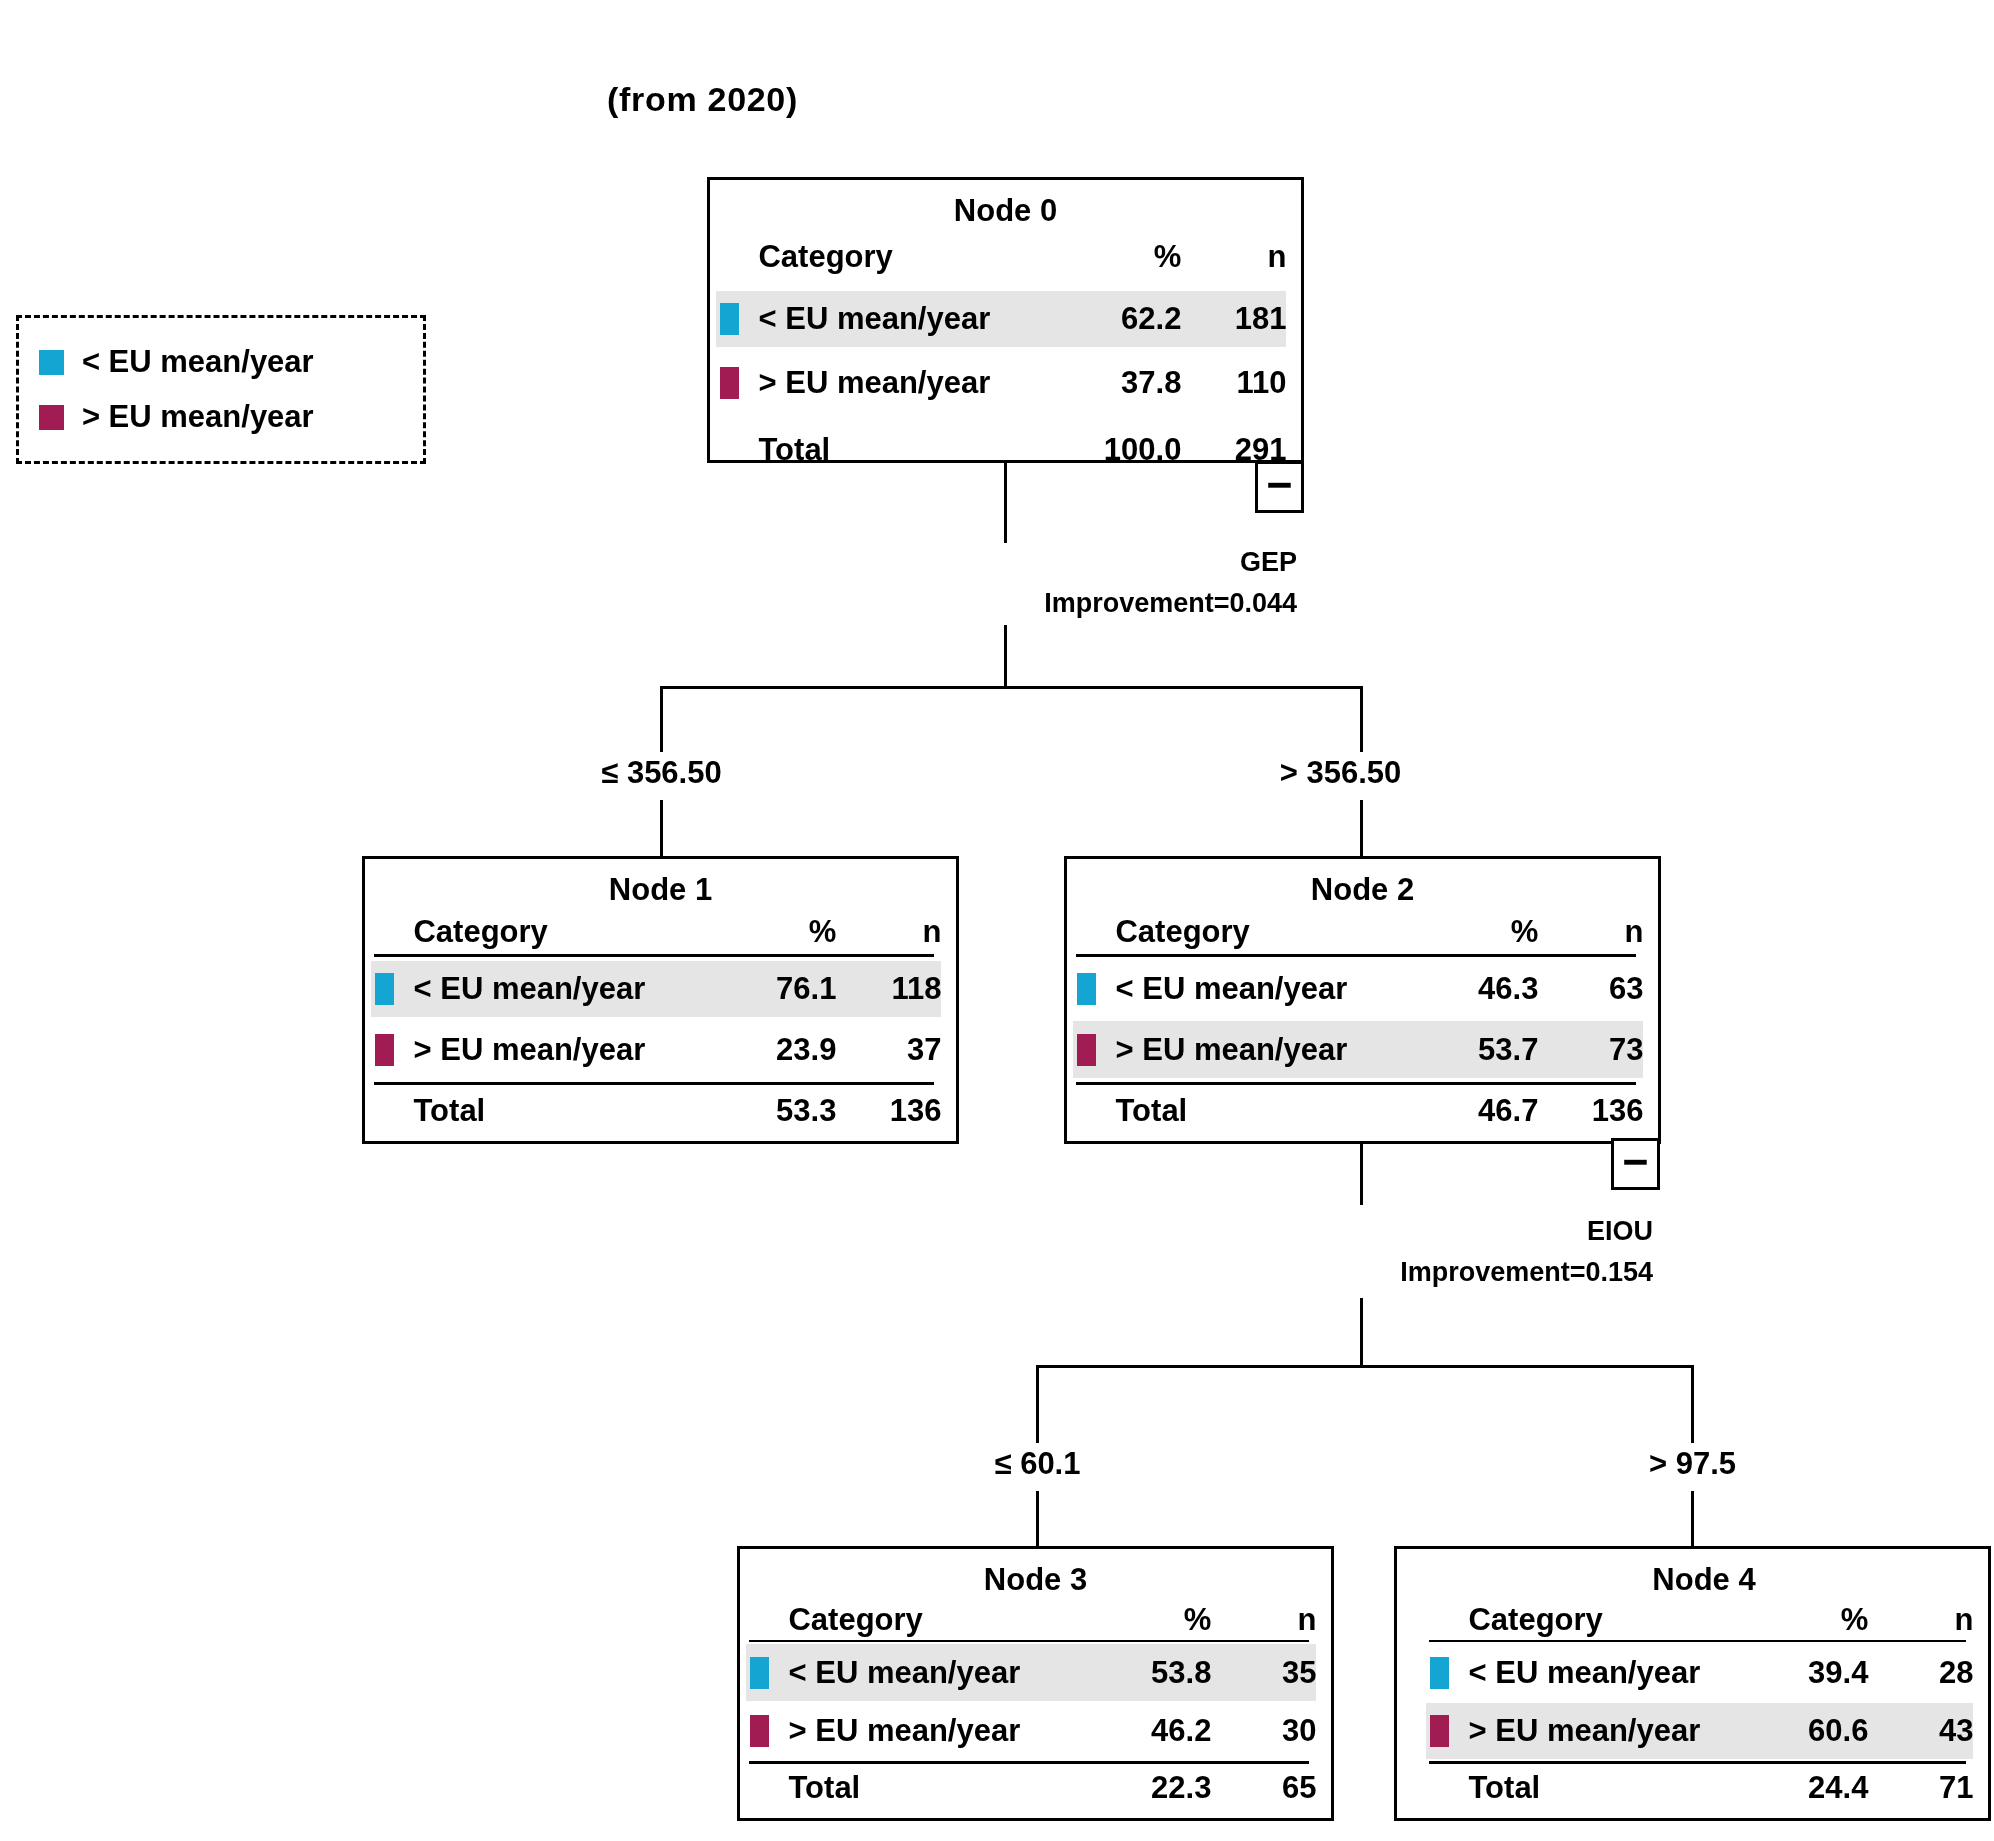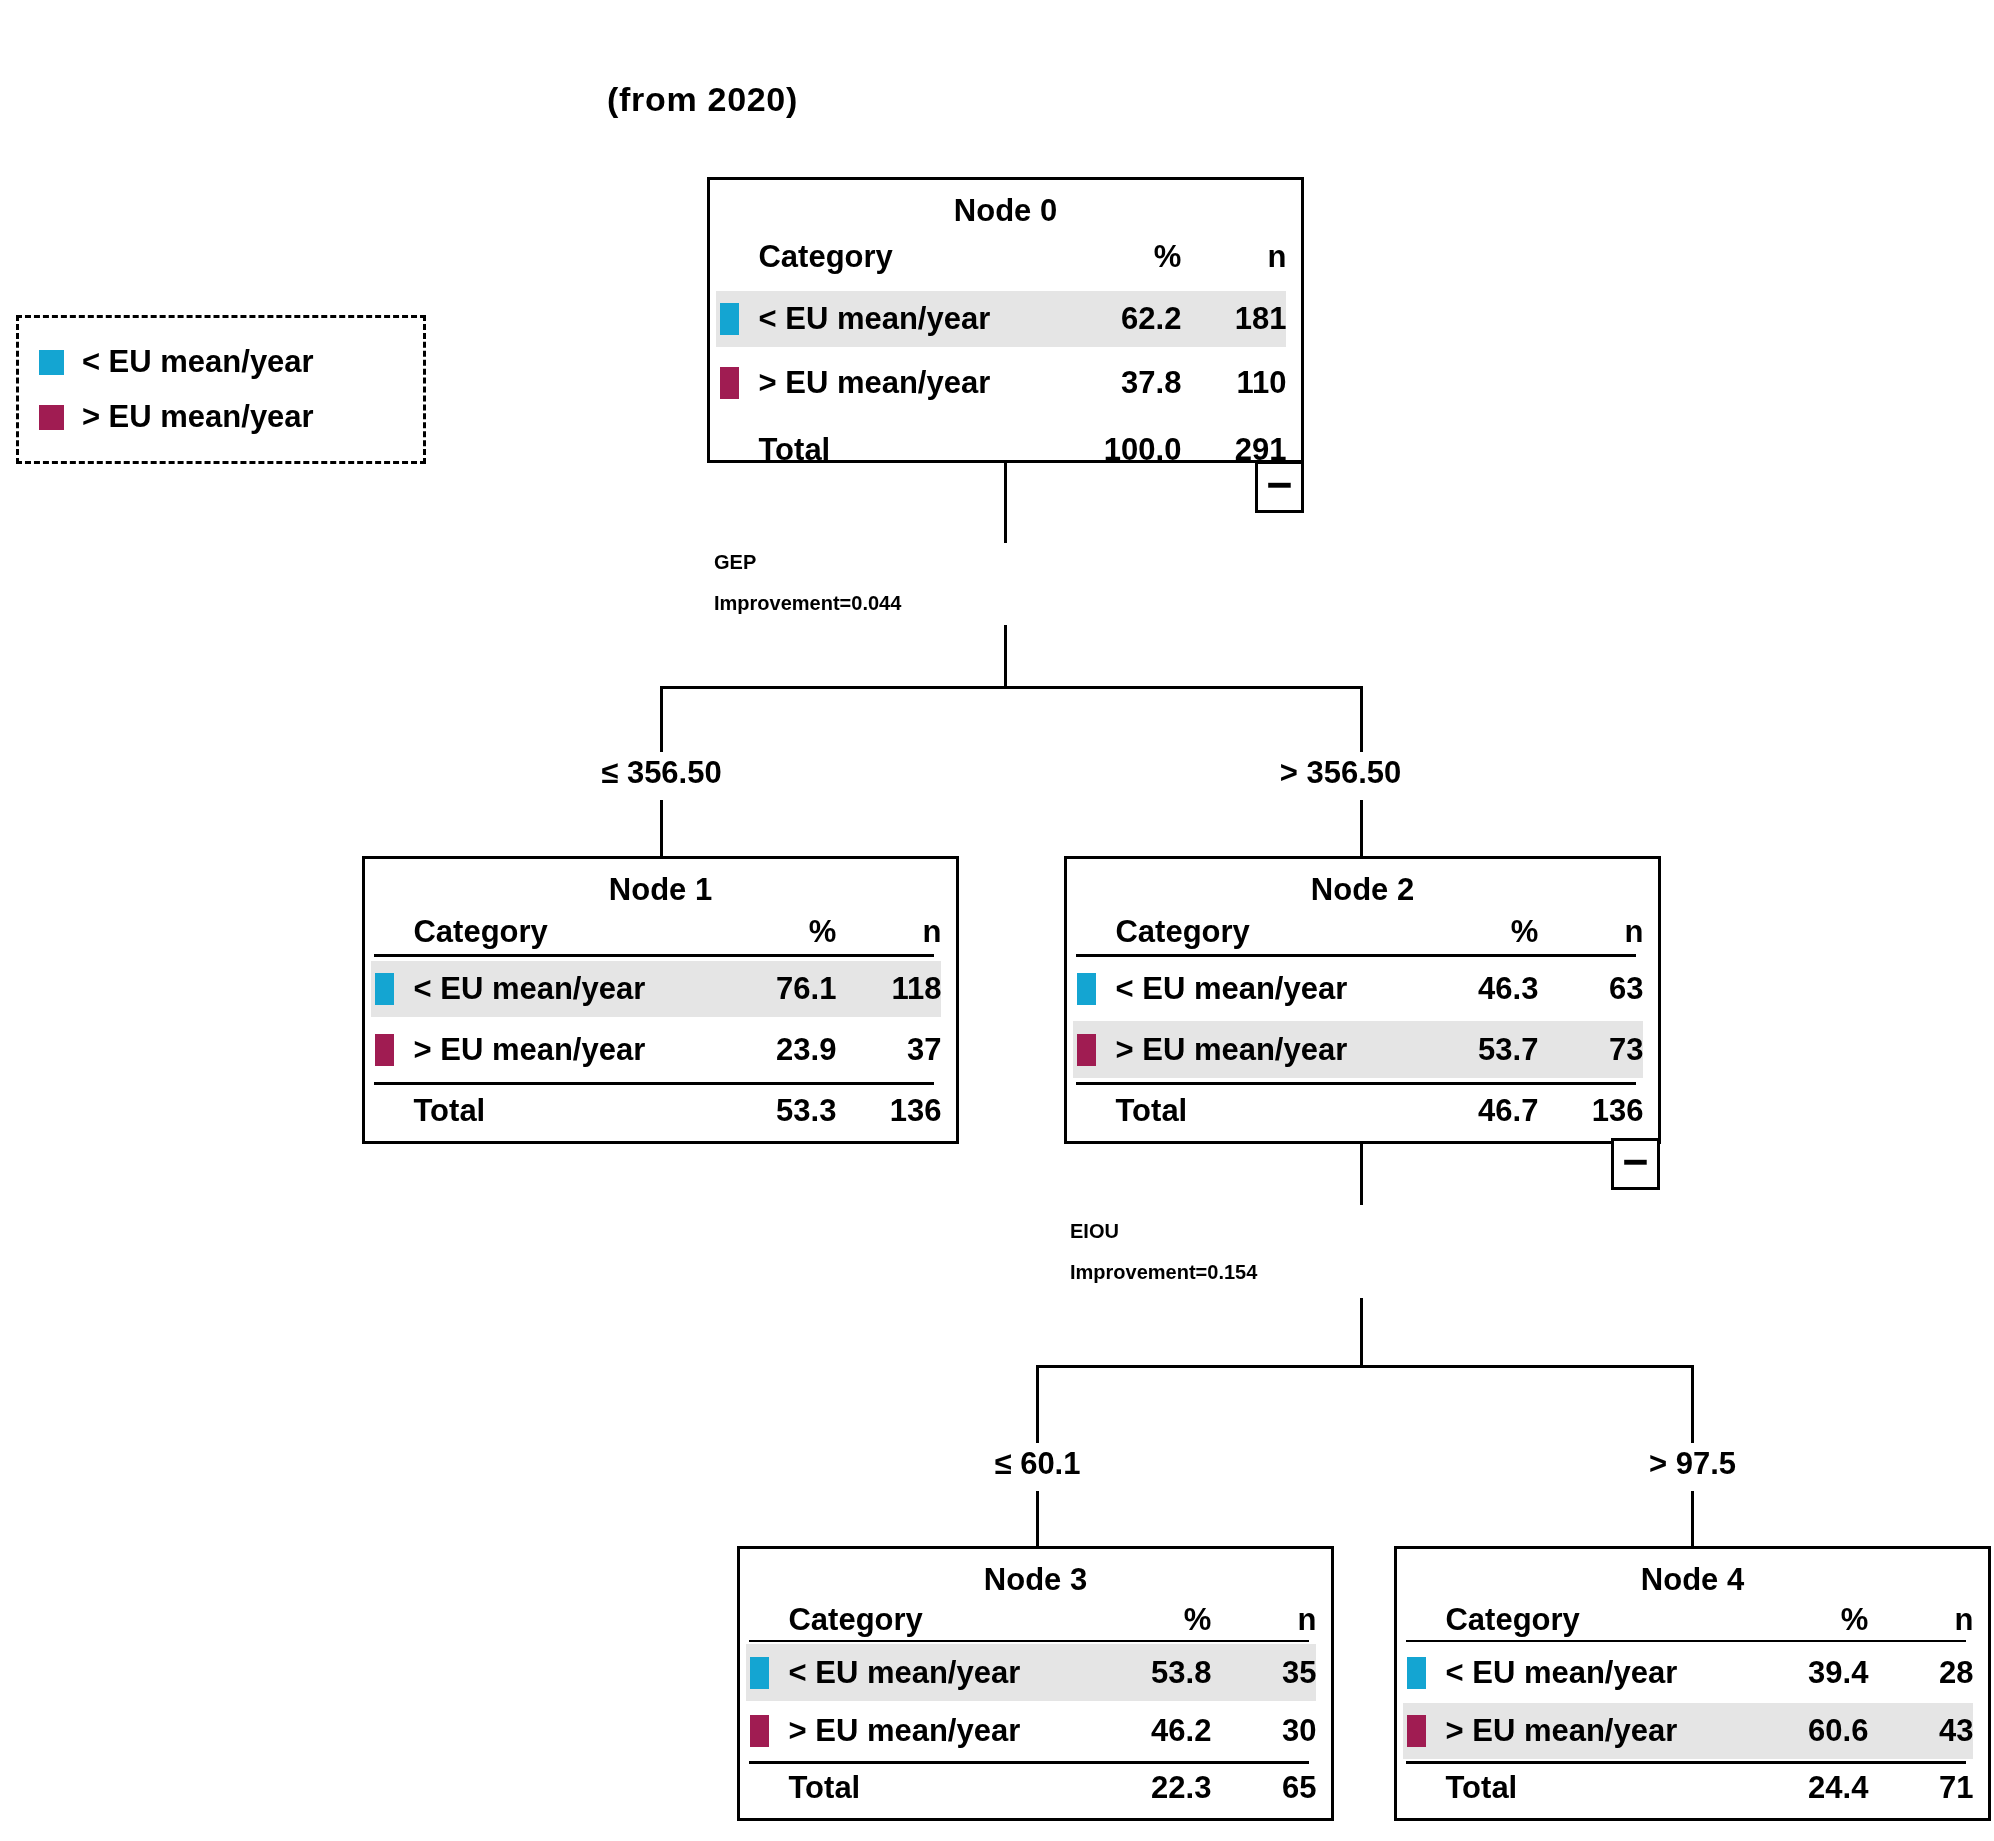--- a/index.html
+++ b/index.html
@@ -34,21 +34,21 @@
   .crow {padding:10.2px 0;}
   .swatch {width:19px; height:32px; margin-left:4.4px;}
   .total-row .cell-cat {grid-column:2;}
   .total-row {padding:4.4px 0 1.5px;}
 
   
   .vline {position:absolute; width:2.9px; background:#000;}
   .hline {position:absolute; height:2.9px; background:#000;}
 
   
-  .split-var {position:absolute; width:583px; text-align:left; font-size:20px; font-weight:700; line-height:41px;}
+  .split-var {position:absolute; width:583px; text-align:right; font-size:27px; font-weight:700; line-height:41px;}
   .branch-label {position:absolute; width:291px; text-align:center; font-size:31px; font-weight:700; white-space:nowrap;}
 
   
   .collapse-btn {
     position:absolute; width:49px; height:52px; box-sizing:border-box;
     border:3.6px solid #000; background:#fff; cursor:pointer;
     display:flex; align-items:center; justify-content:center;
   }
   .minus-glyph {font-size:45px; font-weight:700; line-height:1; margin-top:-5.8px;}
 </style>
@@ -209,21 +209,21 @@
       <div class="cell-n">30</div>
     </div>
     <div class="rule"></div>
     <div class="grid-row total-row">
       <div class="cell-cat">Total</div>
       <div class="cell-pct">22.3</div>
       <div class="cell-n">65</div>
     </div>
   </div>
 
-  <div class="node" style="left:1394px; top:1546px; height:275px;">
+  <div class="node" style="left:1394px; top:1546px; height:275px;padding-left:23px;">
     <div class="node-title">Node 4</div>
     <div class="grid-row hdr">
       <div class="cell-cat">Category</div>
       <div class="cell-pct">%</div>
       <div class="cell-n">n</div>
     </div>
     <div class="rule"></div>
     <div class="grid-row crow">
       <div class="swatch" style="background: rgb(20, 165, 210);"></div>
       <div class="cell-cat">&lt; EU mean/year</div>

